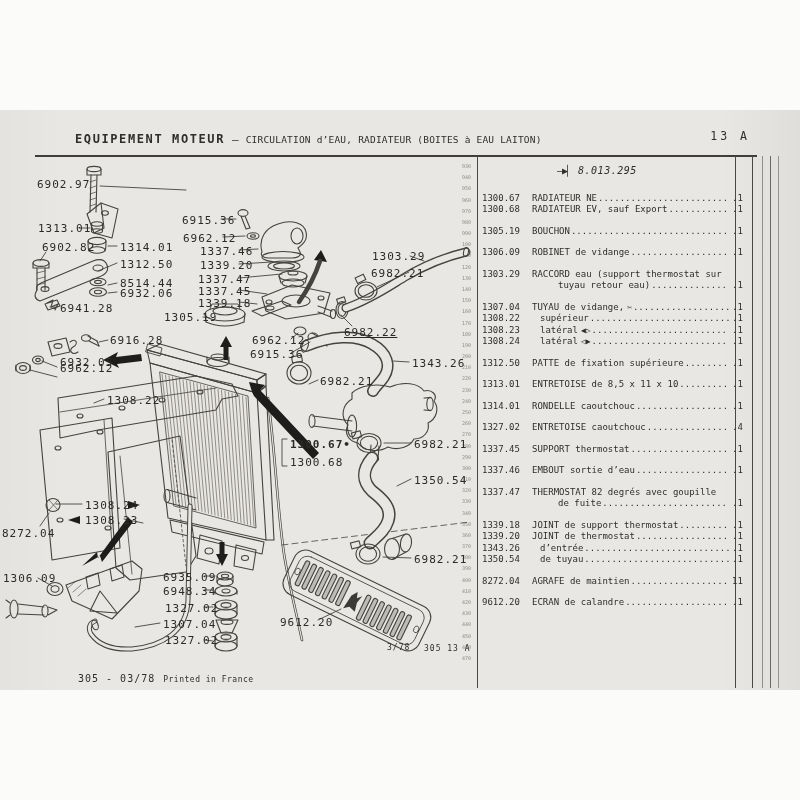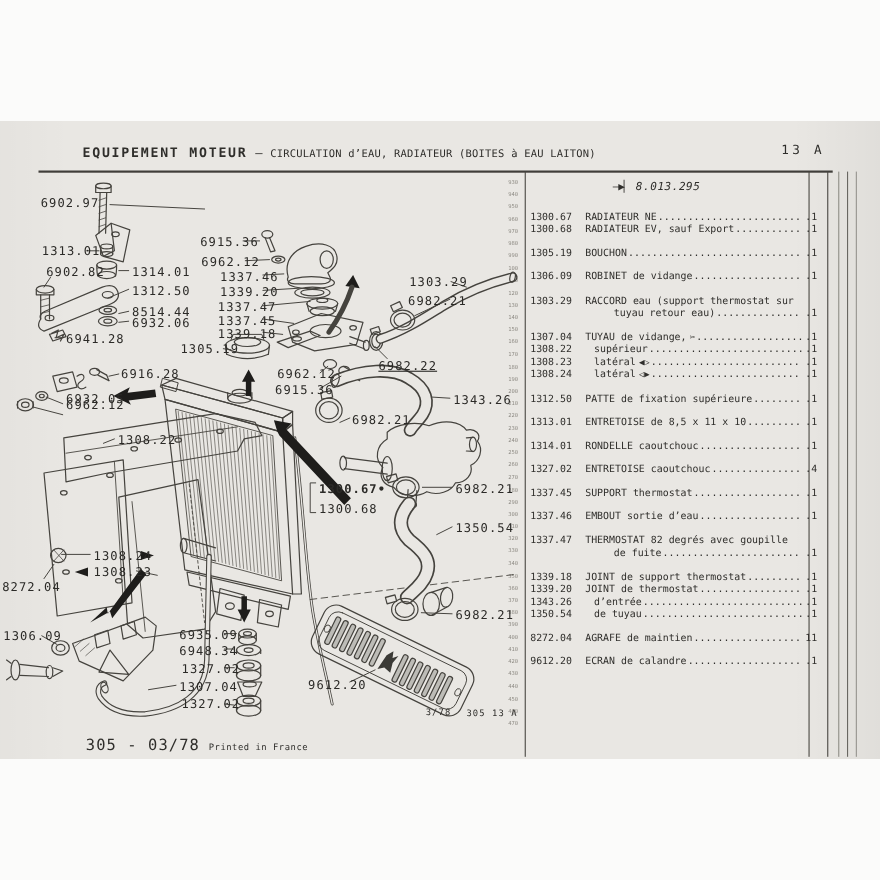--- a/index.html
+++ b/index.html
@@ -44,21 +44,21 @@
   .pl-line .dots{flex:1 1 auto;overflow:hidden;white-space:nowrap;margin:0 1px}
   .pl-line .dots:after{content:"...................................................................."}
   .pl-line .nofill{flex:1 1 auto}
   .pl-line .qty{flex:0 0 20px;padding-left:2px}
   .pl-line .icon{font-size:8px;padding-left:3px}
 
   
   .callout{position:absolute;font-size:11px;letter-spacing:1px;white-space:nowrap;color:#29282548;color:#2b2a27}
   .plate-note{position:absolute;font-size:8px;letter-spacing:1px}
   .footer{position:absolute;left:78px;top:557px;white-space:nowrap}
-  .footer .f1{font-size:14px;letter-spacing:1px}
+  .footer .f1{font-size:10px;letter-spacing:1px}
   .footer .f2{font-size:8px;margin-left:8px;letter-spacing:.5px}
 </style>
 </head>
 <body>
 
 <div class="page">
 
   <div class="hdr">
     <span class="t1">EQUIPEMENT MOTEUR</span><span class="sep">–</span><span class="t2">CIRCULATION d’EAU, RADIATEUR (BOITES à EAU LAITON)</span>
   </div>

